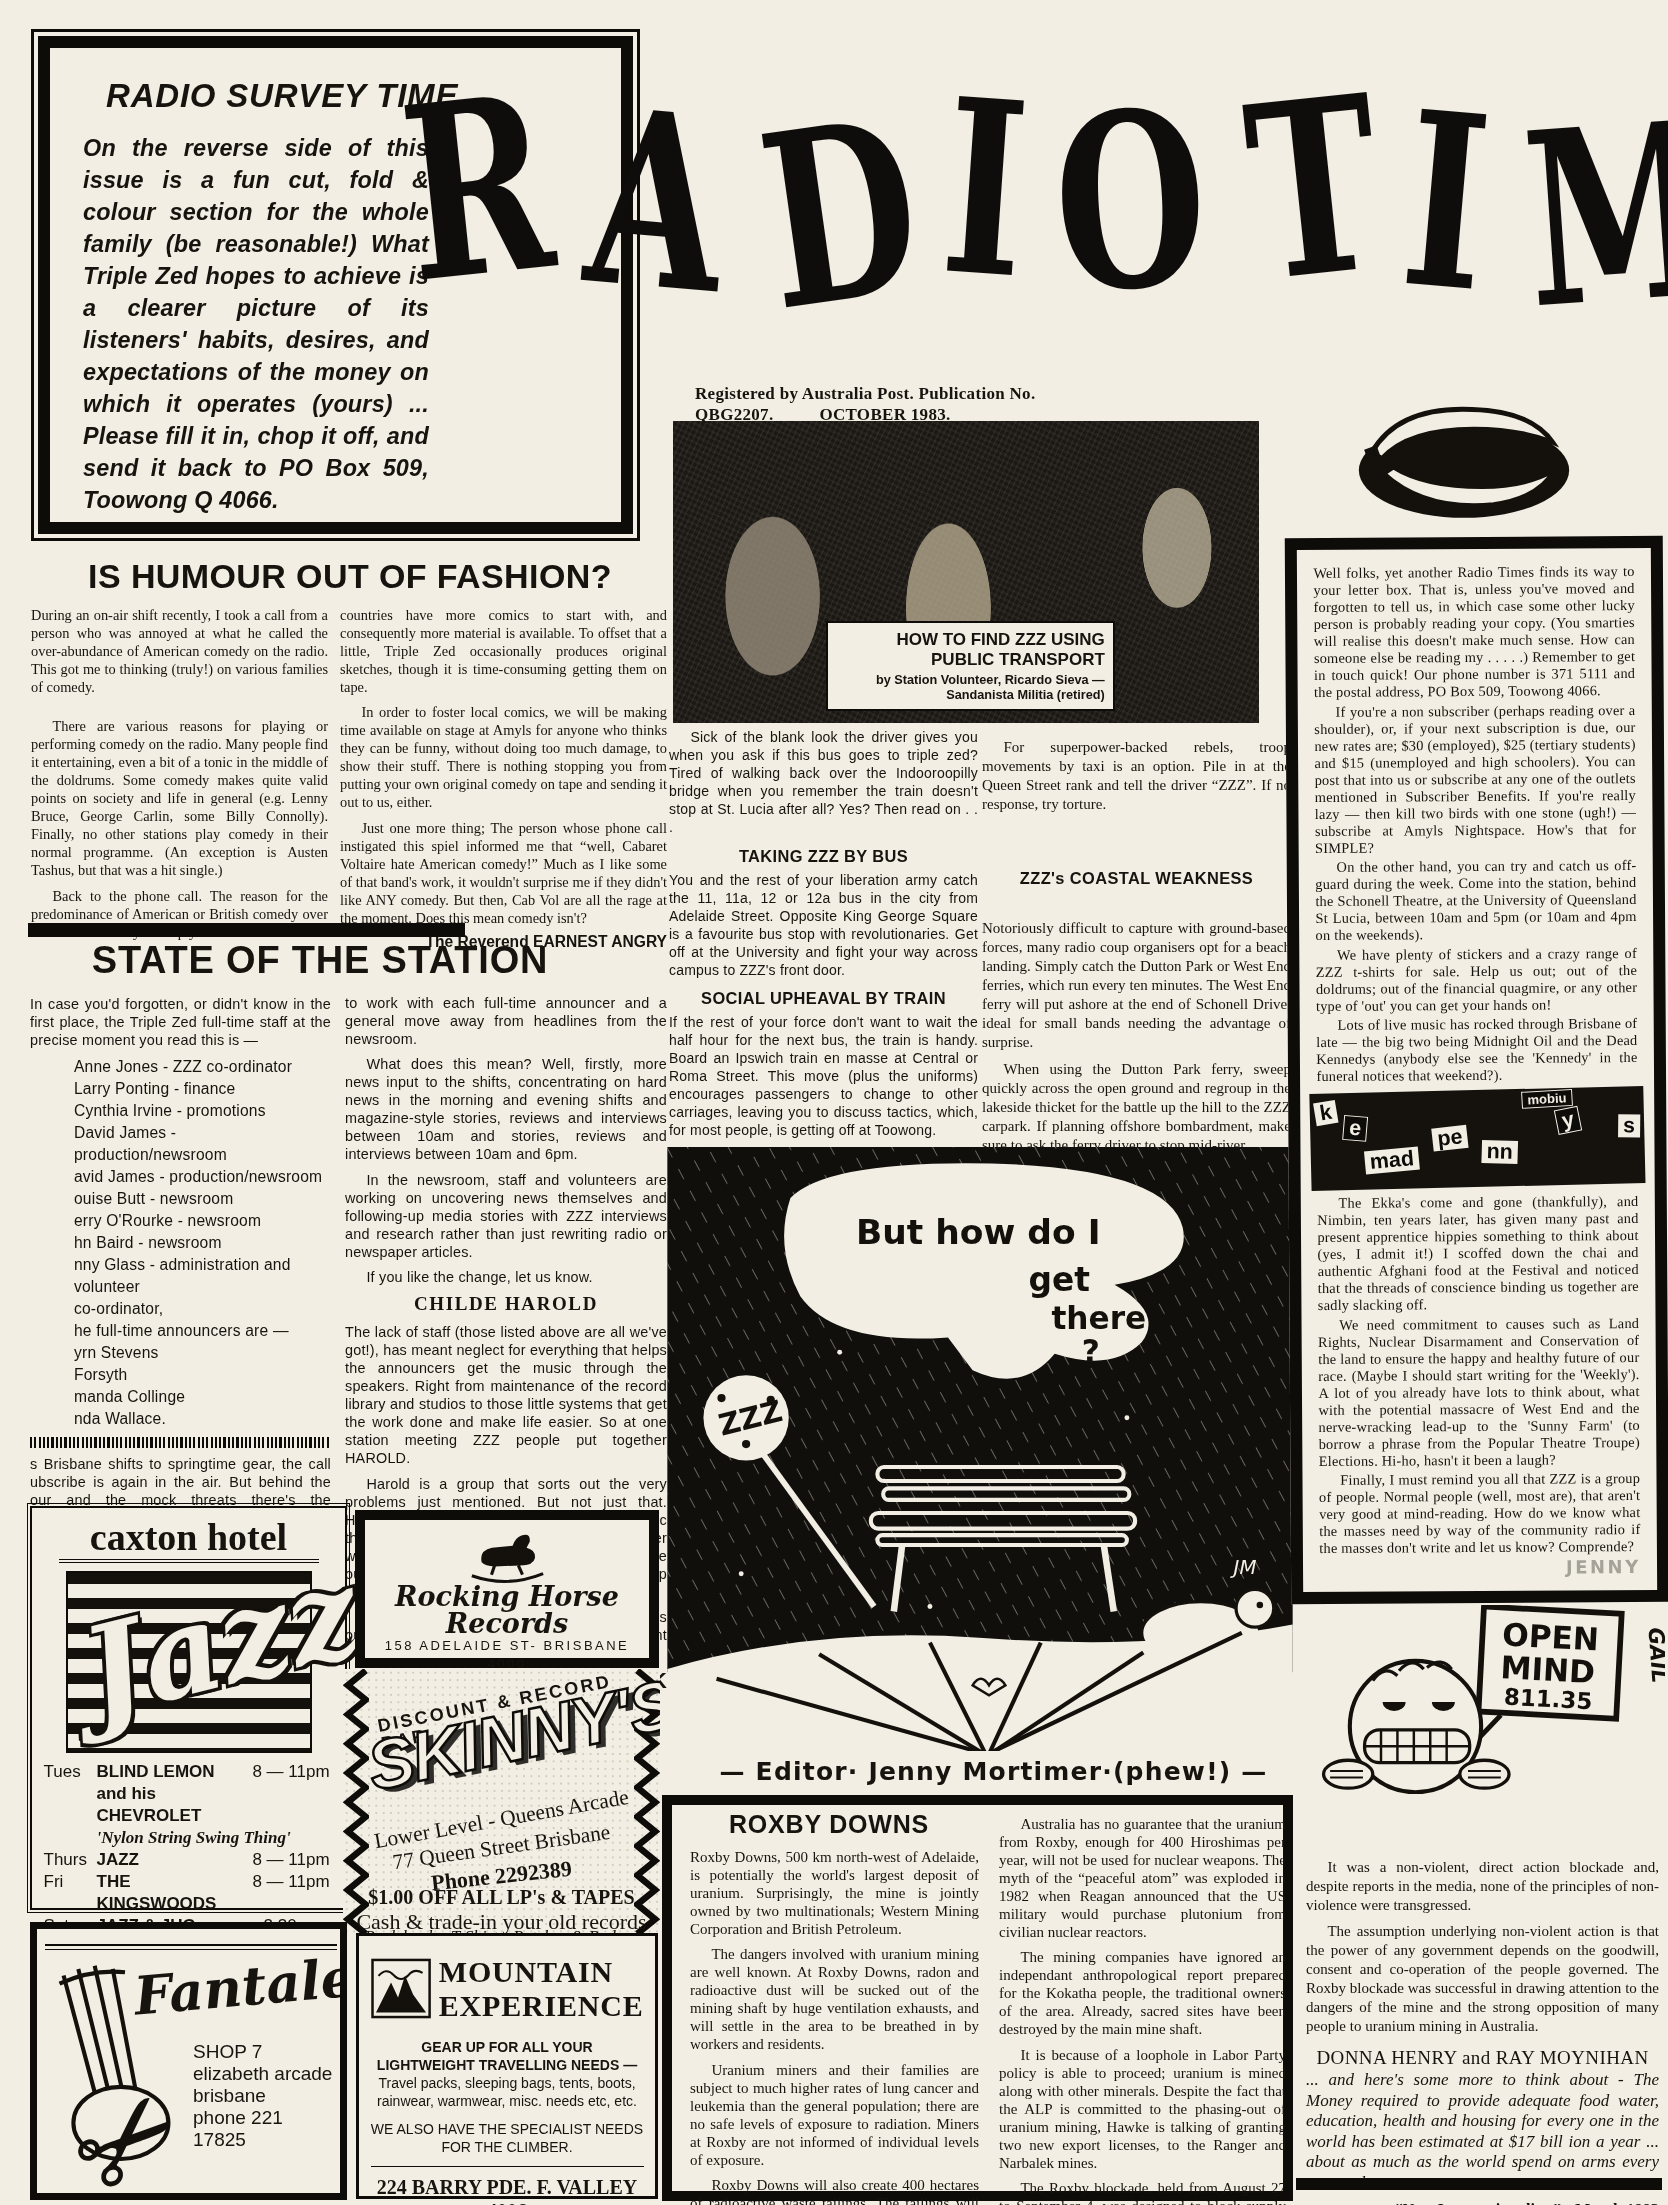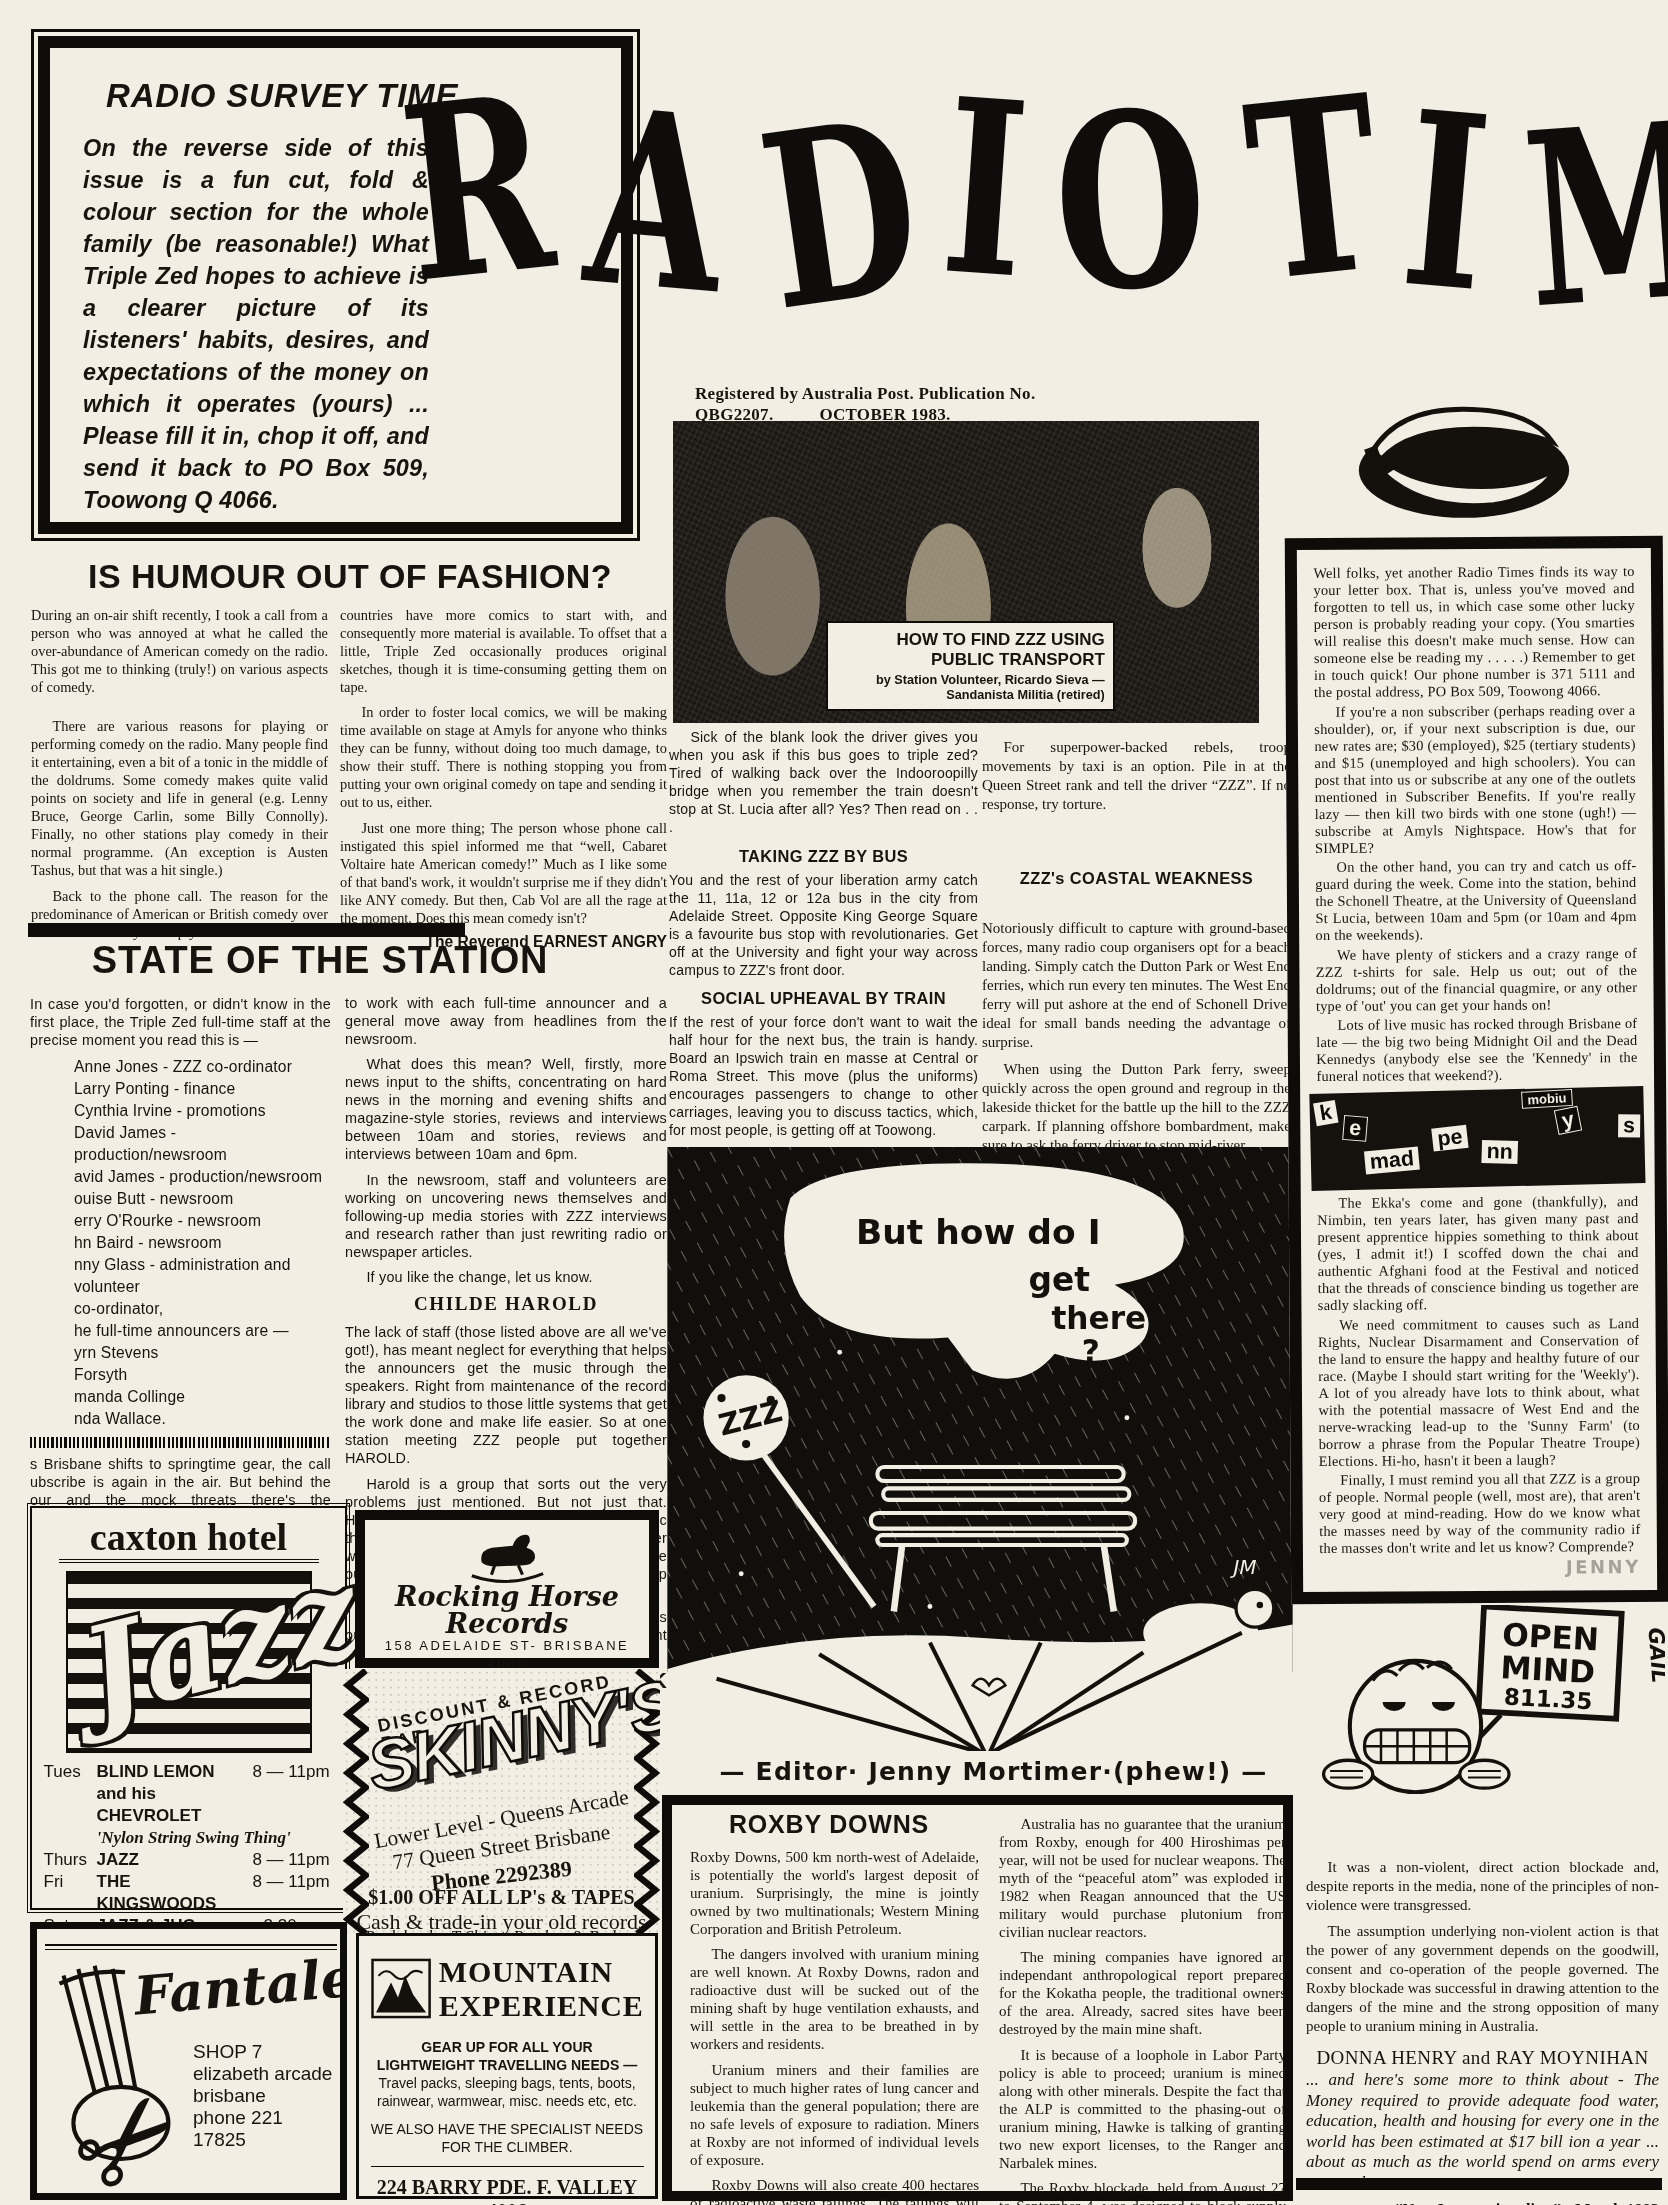--- a/index.html
+++ b/index.html
@@ -147,21 +147,21 @@
     </svg>
   </div>
 
   <div id="survey-box" class="abs">
     <div id="survey-title">RADIO SURVEY TIME</div>
     <div id="survey-body"><span id="survey-spacer"></span><span>On the reverse side of this issue is a fun cut, fold &amp; colour section for the whole family (be reasonable!) What Triple Zed hopes to achieve is a clearer picture of its listeners' habits, desires, and expectations of the money on which it operates (yours) ... Please fill it in, chop it off, and send it back to PO Box 509, Toowong Q 4066.</span></div>
   </div>
 
   <div id="humour-title" class="abs">IS HUMOUR OUT OF FASHION?</div>
   <div id="hum-col1" class="abs hum-col">
-    <p class="j">During an on-air shift recently, I took a call from a person who was annoyed at what he called the over-abundance of American comedy on the radio. This got me to thinking (truly!) on various aspects of comedy.</p>
+    <p class="j">During an on-air shift recently, I took a call from a person who was annoyed at what he called the over-abundance of American comedy on the radio. This got me to thinking (truly!) on various families of comedy.</p>
     <p class="j ind" style="margin-top:21.4px">There are various reasons for playing or performing comedy on the radio. Many people find it entertaining, even a bit of a tonic in the middle of the doldrums. Some comedy makes quite valid points on society and life in general (e.g. Lenny Bruce, George Carlin, some Billy Connolly). Finally, no other stations play comedy in their normal programme. (An exception is Austen Tashus, but that was a hit single.)</p>
     <p class="j ind">Back to the phone call. The reason for the predominance of American or British comedy over Australian comedy is simply that those</p>
   </div>
   <div id="hum-col2" class="abs hum-col">
     <p class="j">countries have more comics to start with, and consequently more material is available. To offset that a little, Triple Zed occasionally produces original sketches, though it is time-consuming getting them on tape.</p>
     <p class="j ind">In order to foster local comics, we will be making time available on stage at Amyls for anyone who thinks they can be funny, without doing too much damage, to show their stuff. There is nothing stopping you from putting your own original comedy on tape and sending it out to us, either.</p>
     <p class="j ind">Just one more thing; The person whose phone call instigated this spiel informed me that “well, Cabaret Voltaire hate American comedy!” Much as I like some of that band's work, it wouldn't surprise me if they didn't like ANY comedy. But then, Cab Vol are all the rage at the moment. Does this mean comedy isn't?</p>
     <div id="hum-byline">The Reverend EARNEST ANGRY</div>
   </div>
 

